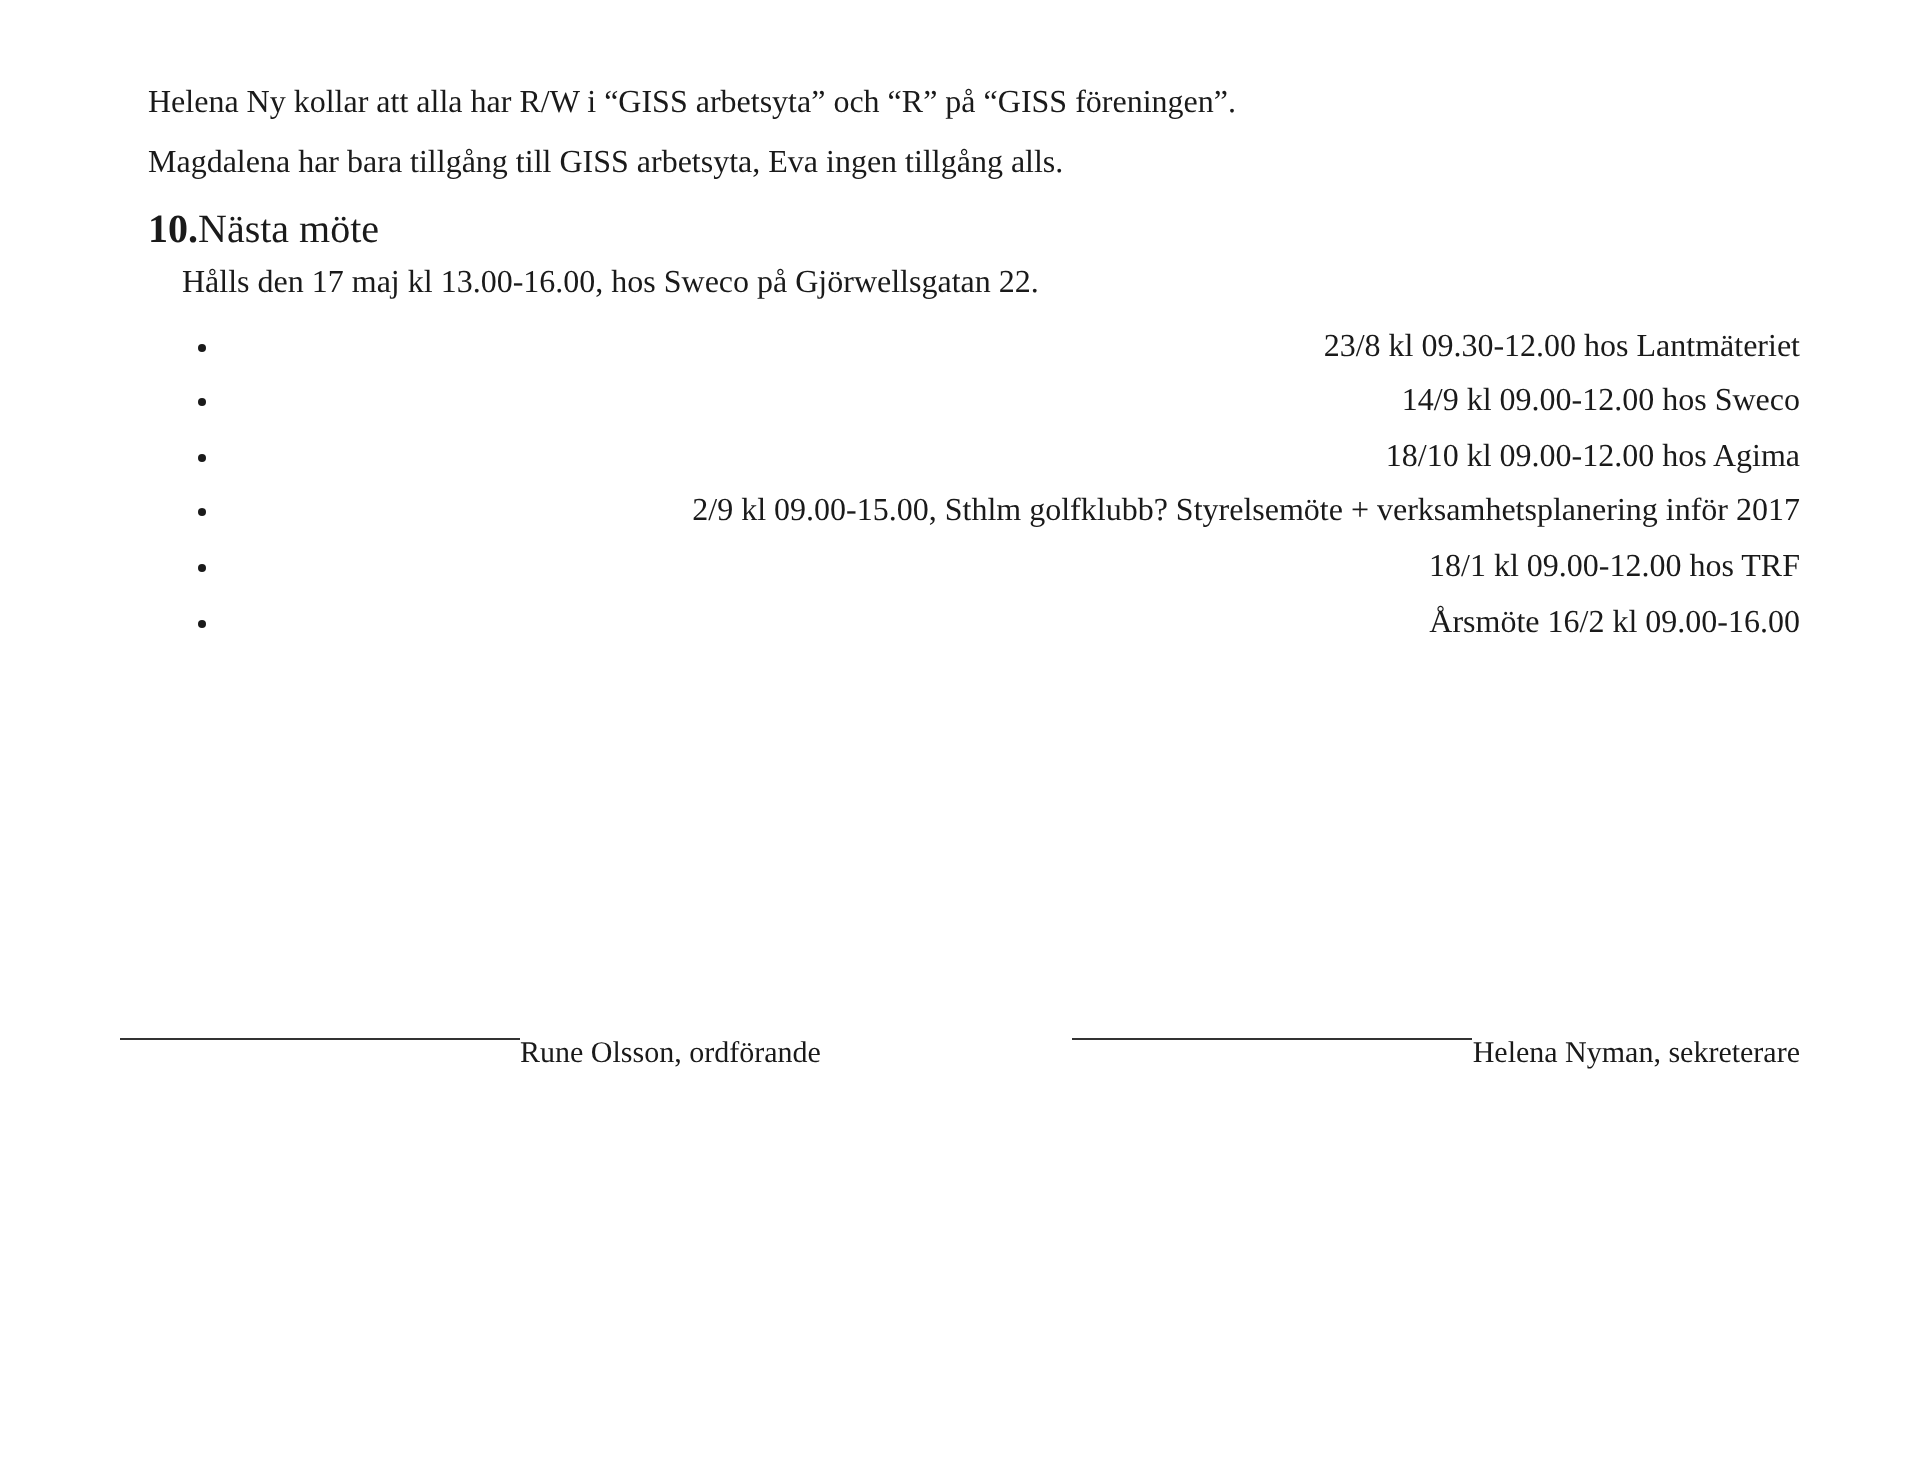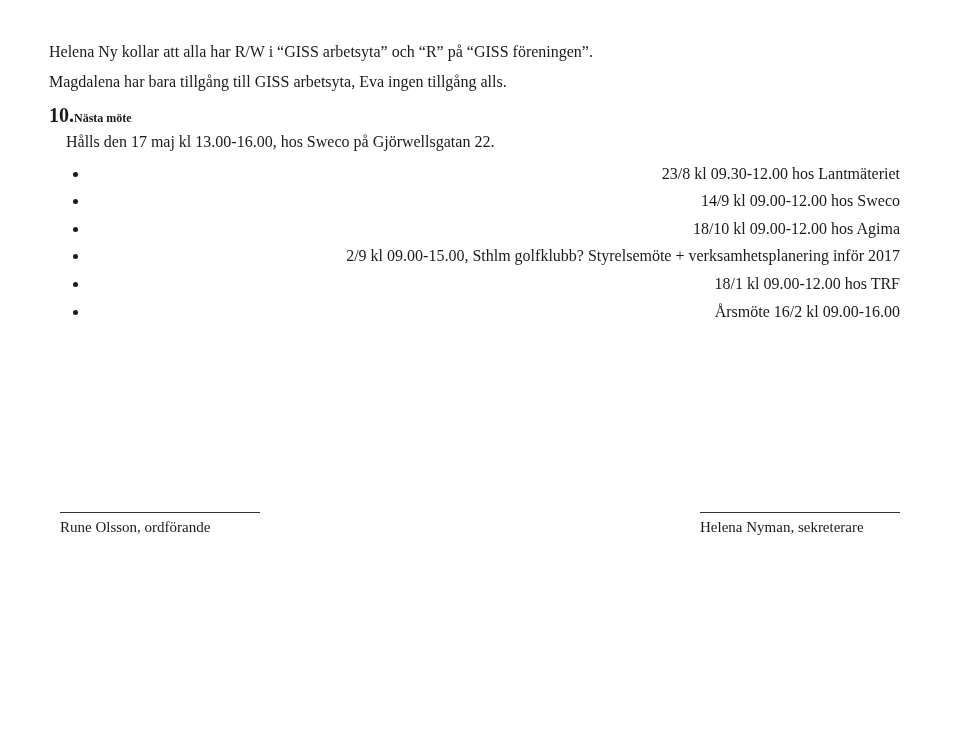--- a/index.html
+++ b/index.html
@@ -10,42 +10,42 @@
     body {
       width: 960px;
       height: 730px;
       background: #ffffff;
       font-family: "Times New Roman", Times, serif;
       font-size: 16px;
       color: #1a1a1a;
       overflow: hidden;
     }
     .page {
-      padding: 30px 60px 30px 49px;
+      padding: 30px 60px 30px 74px;
       position: relative;
       height: 566px;
     }
     .content {
       padding-top: 10px;
     }
     .paragraph {
       margin-bottom: 6px;
       line-height: 1.5;
     }
     .section-header {
       margin-top: 10px;
       margin-bottom: 2px;
     }
     .section-number {
       font-weight: bold;
       font-size: 20px;
     }
     .section-title {
-      font-weight: bold;
-      font-size: 12px;
+      font-weight: normal;
+      font-size: 20px;
     }
     .bullet-list {
       list-style: disc;
       margin-left: 40px;
       margin-top: 4px;
       margin-bottom: 4px;
       line-height: 1.6;
       text-align: right;
     }
     .bullet-list li {
@@ -59,21 +59,21 @@
       position: absolute;
       bottom: 30px;
       left: 60px;
       right: 60px;
       display: flex;
       justify-content: space-between;
       align-items: flex-end;
     }
     .footer-sig {
       display: flex;
-      flex-direction: column;
+      flex-direction: row;
       align-items: flex-start;
       min-width: 200px;
     }
     .footer-line {
       border-top: 1.5px solid #333;
       width: 200px;
       margin-bottom: 6px;
     }
     .footer-name {
       font-size: 15px;

